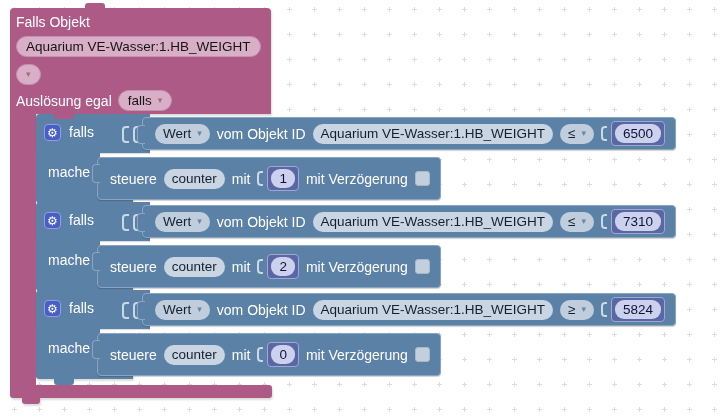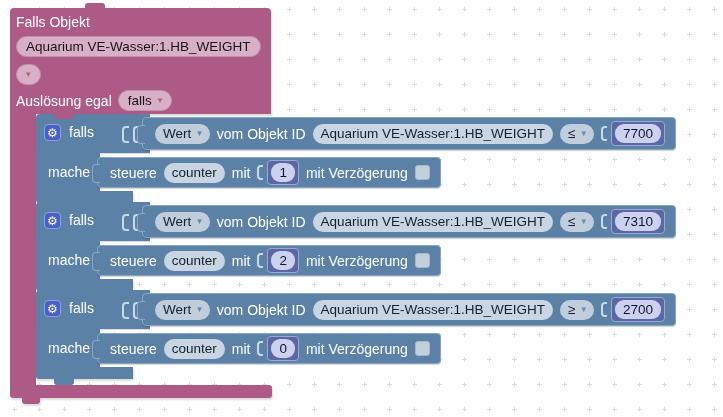--- a/index.html
+++ b/index.html
@@ -40,21 +40,21 @@
   .gear{position:absolute;left:8px;top:10px;width:17px;height:17px;background:#4a5fc6;border:1px solid #8fa0e0;
         border-radius:4px;color:#fff;font-size:12px;line-height:16px;text-align:center;box-sizing:border-box;cursor:pointer;}
   .sockmark{position:absolute;width:7px;height:17px;border:2px solid rgba(222,232,241,.85);border-right:none;
             border-radius:4px 0 0 4px;box-sizing:border-box;}
   .sm1{left:86px;top:12px;}.sm2{left:97px;top:12px;}
   
   .plug{position:absolute;display:flex;align-items:center;gap:7px;background:#5c81a6;
         border:1px solid #8aa5c0;border-radius:4px;box-sizing:border-box;
         padding:0 10px 0 12px;box-shadow:0 1px 1px rgba(0,0,0,.18);}
   .cond{left:106px;top:3px;height:33px;}
-  .act{left:61px;top:43px;height:31px;}
+  .act{left:61px;top:43px;height:43px;}
   .plug::before{content:"";position:absolute;left:-6px;top:7px;width:7px;height:17px;background:#5c81a6;
                 border:1px solid #8aa5c0;border-right:none;border-radius:4px 0 0 4px;}
   .act::before{top:6px;}
   .bluepill{display:inline-flex;align-items:center;height:20px;background:#c9d5e2;border-radius:10px;
             padding:0 8px;font-size:13.5px;color:#15202d;white-space:nowrap;}
   .bluedd{background:#c0cddc;gap:6px;cursor:default;}
   .bluedd .arr{font-size:9px;color:#6a86a2;line-height:1;}
   .sock{display:inline-block;width:6px;height:15px;border:2px solid rgba(222,232,241,.85);border-right:none;
         border-radius:4px 0 0 4px;box-sizing:border-box;margin-right:-3px;}
   .num{display:inline-flex;align-items:center;background:#5b67a5;border:1px solid #9ea8d2;border-radius:4px;
@@ -604,21 +604,21 @@
         <span class="arr">▾</span>
       </span>
       <span class="lbl">vom Objekt ID</span>
       <span class="bluepill">Aquarium VE-Wasser:1.HB_WEIGHT</span>
       <span class="bluepill bluedd">
         <span>≤</span>
         <span class="arr">▾</span>
       </span>
       <span class="sock"></span>
       <span class="num">
-        <span class="numfield">7700</span>
+        <span class="numfield">6500</span>
       </span>
     </div>
     <div class="plug act">
       <span class="lbl">steuere</span>
       <span class="bluepill">counter</span>
       <span class="lbl">mit</span>
       <span class="sock"></span>
       <span class="num">
         <span class="numfield">1</span>
       </span>
@@ -682,21 +682,21 @@
         <span class="arr">▾</span>
       </span>
       <span class="lbl">vom Objekt ID</span>
       <span class="bluepill">Aquarium VE-Wasser:1.HB_WEIGHT</span>
       <span class="bluepill bluedd">
         <span>≥</span>
         <span class="arr">▾</span>
       </span>
       <span class="sock"></span>
       <span class="num">
-        <span class="numfield">2700</span>
+        <span class="numfield">5824</span>
       </span>
     </div>
     <div class="plug act">
       <span class="lbl">steuere</span>
       <span class="bluepill">counter</span>
       <span class="lbl">mit</span>
       <span class="sock"></span>
       <span class="num">
         <span class="numfield">0</span>
       </span>

